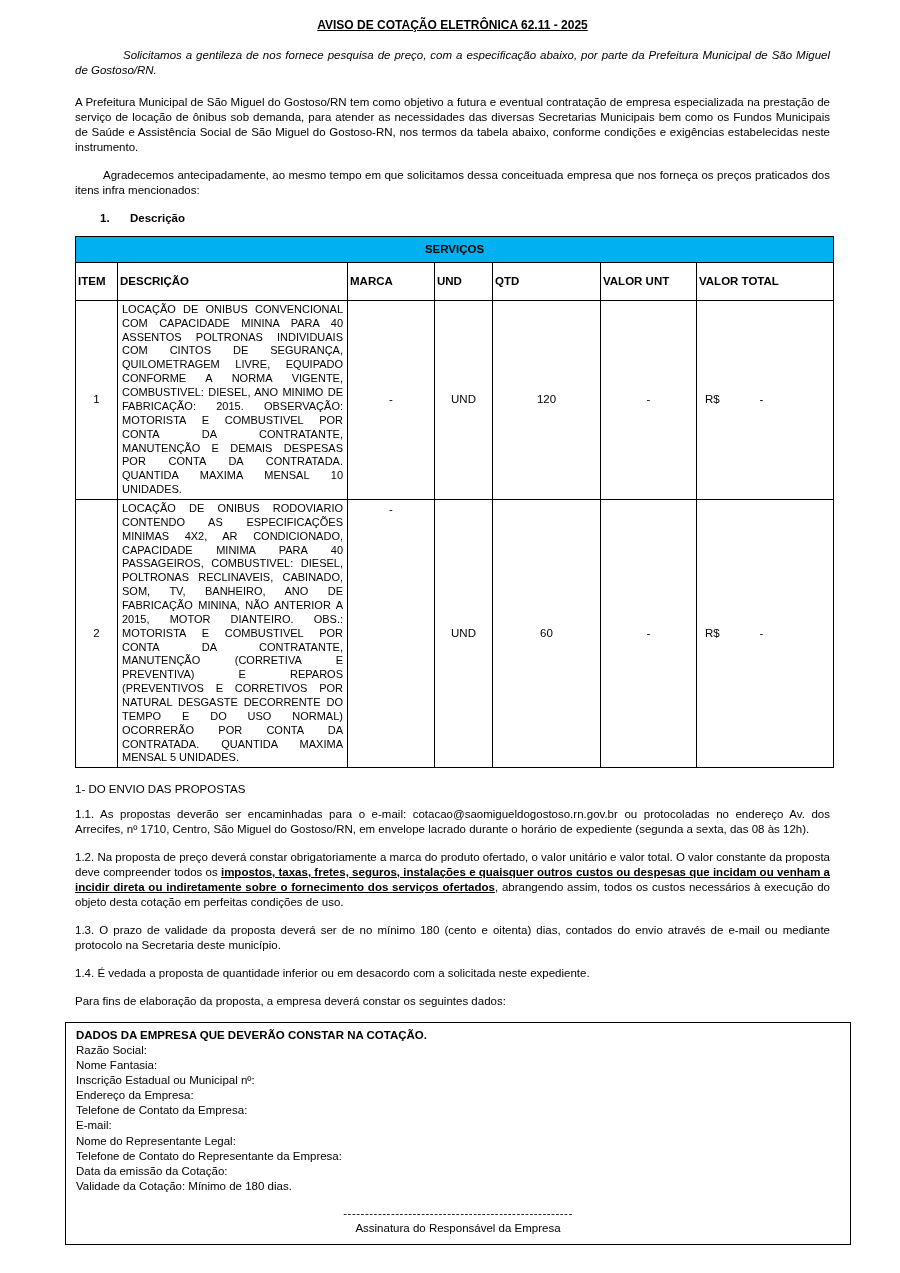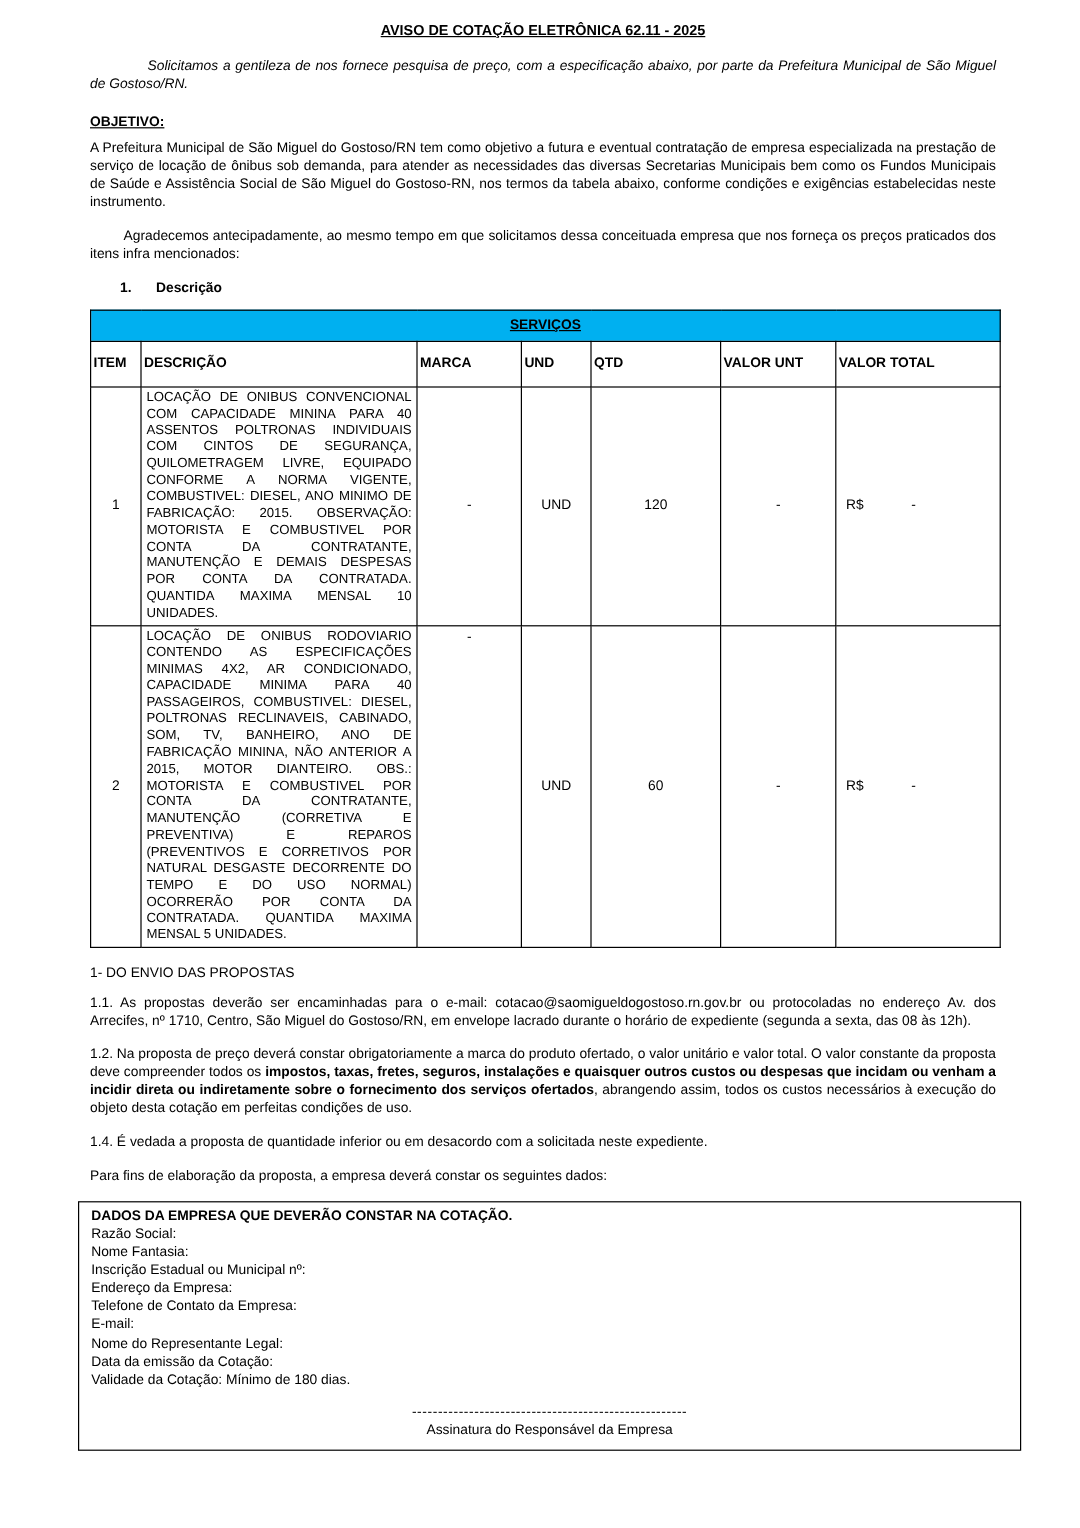--- a/index.html
+++ b/index.html
@@ -26,62 +26,61 @@
   .item-heading { font-weight:bold; padding-left:25px; margin:4px 0 10px 0; }
   .item-heading .num { display:inline-block; width:30px; }
 
   table.services {
     width:100%; border-collapse:collapse; table-layout:fixed;
     margin-bottom:14px;
   }
   table.services td, table.services th { border:1px solid #000; }
   .band-cell {
     background:#00b0f0; font-weight:bold; text-align:center;
-    padding:5px 0; font-size:11.5px;text-decoration:underline;
+    padding:5px 0; font-size:11.5px;
   }
   table.services th {
     font-weight:bold; text-align:left; vertical-align:middle;
     padding:11px 2px; font-size:11.5px;
   }
   td.c-desc {
     font-size:11px; line-height:1.26; text-align:justify;
     vertical-align:top; padding:2px 4px;
   }
   td.c-center { text-align:center; vertical-align:middle; }
   td.va-top { vertical-align:top; padding-top:2px; }
   tr.row-1 td { height:182px; }
   tr.row-2 td { height:248px; }
   .vtot-inner {
     display:flex; justify-content:space-between; align-items:center;
     padding:0 8px;
   }
   .vtot-inner .sp { width:22px; }
 
   .bold-head { font-weight:normal; margin:4px 0 10px 0; }
-  .bu { font-weight:bold; }
+  .bu { font-weight:bold; text-decoration:underline; }
 
   .company-box {
     border:1px solid #000; width:786px; margin-left:-10px;
     padding:5px 10px 8px 10px; margin-bottom:20px;
   }
   .company-box .box-heading { font-weight:bold; }
   .company-box .field { line-height:1.32; }
   .sig-area { text-align:center; margin-top:12px; }
   .sig-area .dashes { letter-spacing:0.5px; }
 </style>
 </head>
 <body>
 
 <div class="page">
 
   <div class="doc-title">AVISO DE COTAÇÃO ELETRÔNICA 62.11 - 2025</div>
 
   <p class="intro justify">Solicitamos a gentileza de nos fornece pesquisa de preço, com a especificação abaixo, por parte da Prefeitura Municipal de São Miguel de Gostoso/RN.</p>
 
-  <div class="section-label">OBJETIVO:</div>
 
   <p class="para justify">A Prefeitura Municipal de São Miguel do Gostoso/RN tem como objetivo a futura e eventual contratação de empresa especializada na prestação de serviço de locação de ônibus sob demanda, para atender as necessidades das diversas Secretarias Municipais bem como os Fundos Municipais de Saúde e Assistência Social de São Miguel do Gostoso-RN, nos termos da tabela abaixo, conforme condições e exigências estabelecidas neste instrumento.</p>
 
   <p class="para justify indent-sm">Agradecemos antecipadamente, ao mesmo tempo em que solicitamos dessa conceituada empresa que nos forneça os preços praticados dos itens infra mencionados:</p>
 
   <div class="item-heading">
     <span class="num">1.</span><span>Descrição</span>
   </div>
 
   <table class="services">
@@ -139,34 +138,36 @@
     </tr>
   </tbody>
     </table>
 
   <div class="bold-head">1- DO ENVIO DAS PROPOSTAS</div>
 
   <p class="para justify">1.1. As propostas deverão ser encaminhadas para o e-mail: cotacao@saomigueldogostoso.rn.gov.br ou protocoladas no endereço Av. dos Arrecifes, nº 1710, Centro, São Miguel do Gostoso/RN, em envelope lacrado durante o horário de expediente (segunda a sexta, das 08 às 12h).</p>
 
   <p class="para justify"><span>1.2. Na proposta de preço deverá constar obrigatoriamente a marca do produto ofertado, o valor unitário e valor total. O valor constante da proposta deve compreender todos os </span><span class="bu">impostos, taxas, fretes, seguros, instalações e quaisquer outros custos ou despesas que incidam ou venham a incidir direta ou indiretamente sobre o fornecimento dos serviços ofertados</span><span>, abrangendo assim, todos os custos necessários à execução do objeto desta cotação em perfeitas condições de uso.</span></p>
 
+  <p class="para justify">1.3. O prazo de validade da proposta deverá ser de no mínimo 180 (cento e oitenta) dias, contados do envio através de e-mail ou mediante protocolo na Secretaria deste município.</p>
 
   <p class="para">1.4. É vedada a proposta de quantidade inferior ou em desacordo com a solicitada neste expediente.</p>
 
   <p class="para">Para fins de elaboração da proposta, a empresa deverá constar os seguintes dados:</p>
 
   <div class="company-box">
     <div class="box-heading">DADOS DA EMPRESA QUE DEVERÃO CONSTAR NA COTAÇÃO.</div>
     <div class="field">Razão Social:</div>
     <div class="field">Nome Fantasia:</div>
     <div class="field">Inscrição Estadual ou Municipal nº:</div>
     <div class="field">Endereço da Empresa:</div>
     <div class="field">Telefone de Contato da Empresa:</div>
     <div class="field">E-mail:</div>
     <div class="field">Nome do Representante Legal:</div>
+    <div class="field">Telefone de Contato do Representante da Empresa:</div>
     <div class="field">Data da emissão da Cotação:</div>
     <div class="field">Validade da Cotação: Mínimo de 180 dias.</div>
     <div class="sig-area">
       <div class="dashes">-----------------------------------------------------</div>
       <div>Assinatura do Responsável da Empresa</div>
     </div>
   </div>
 
 </div>
 

